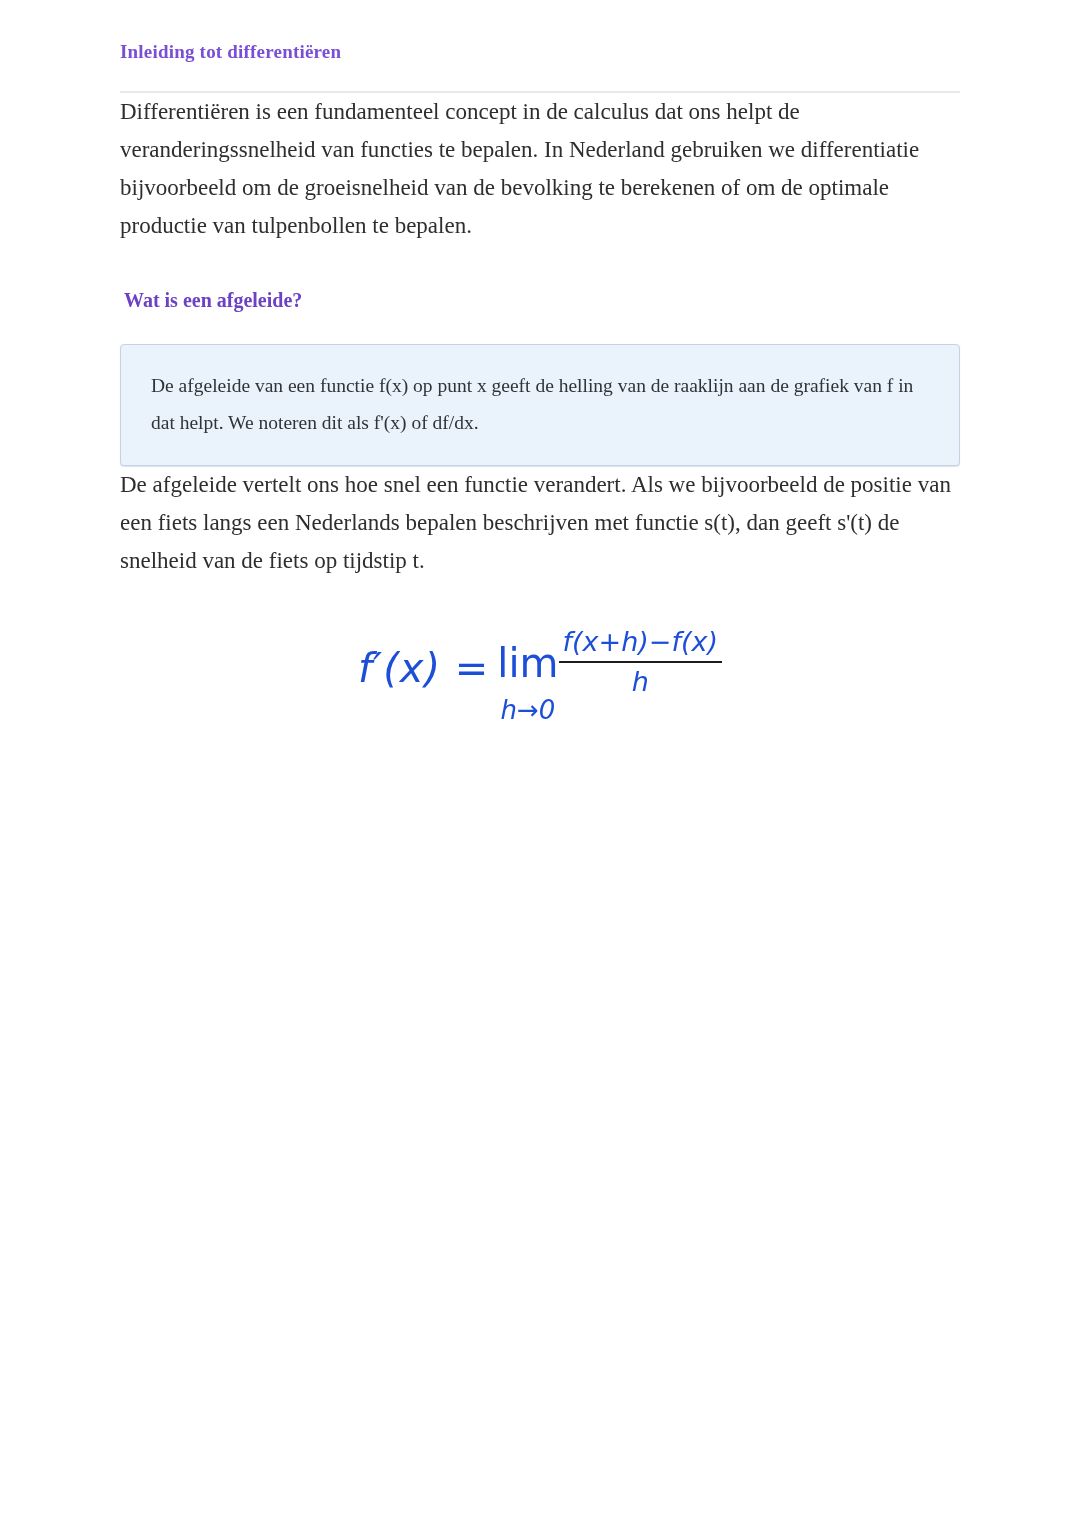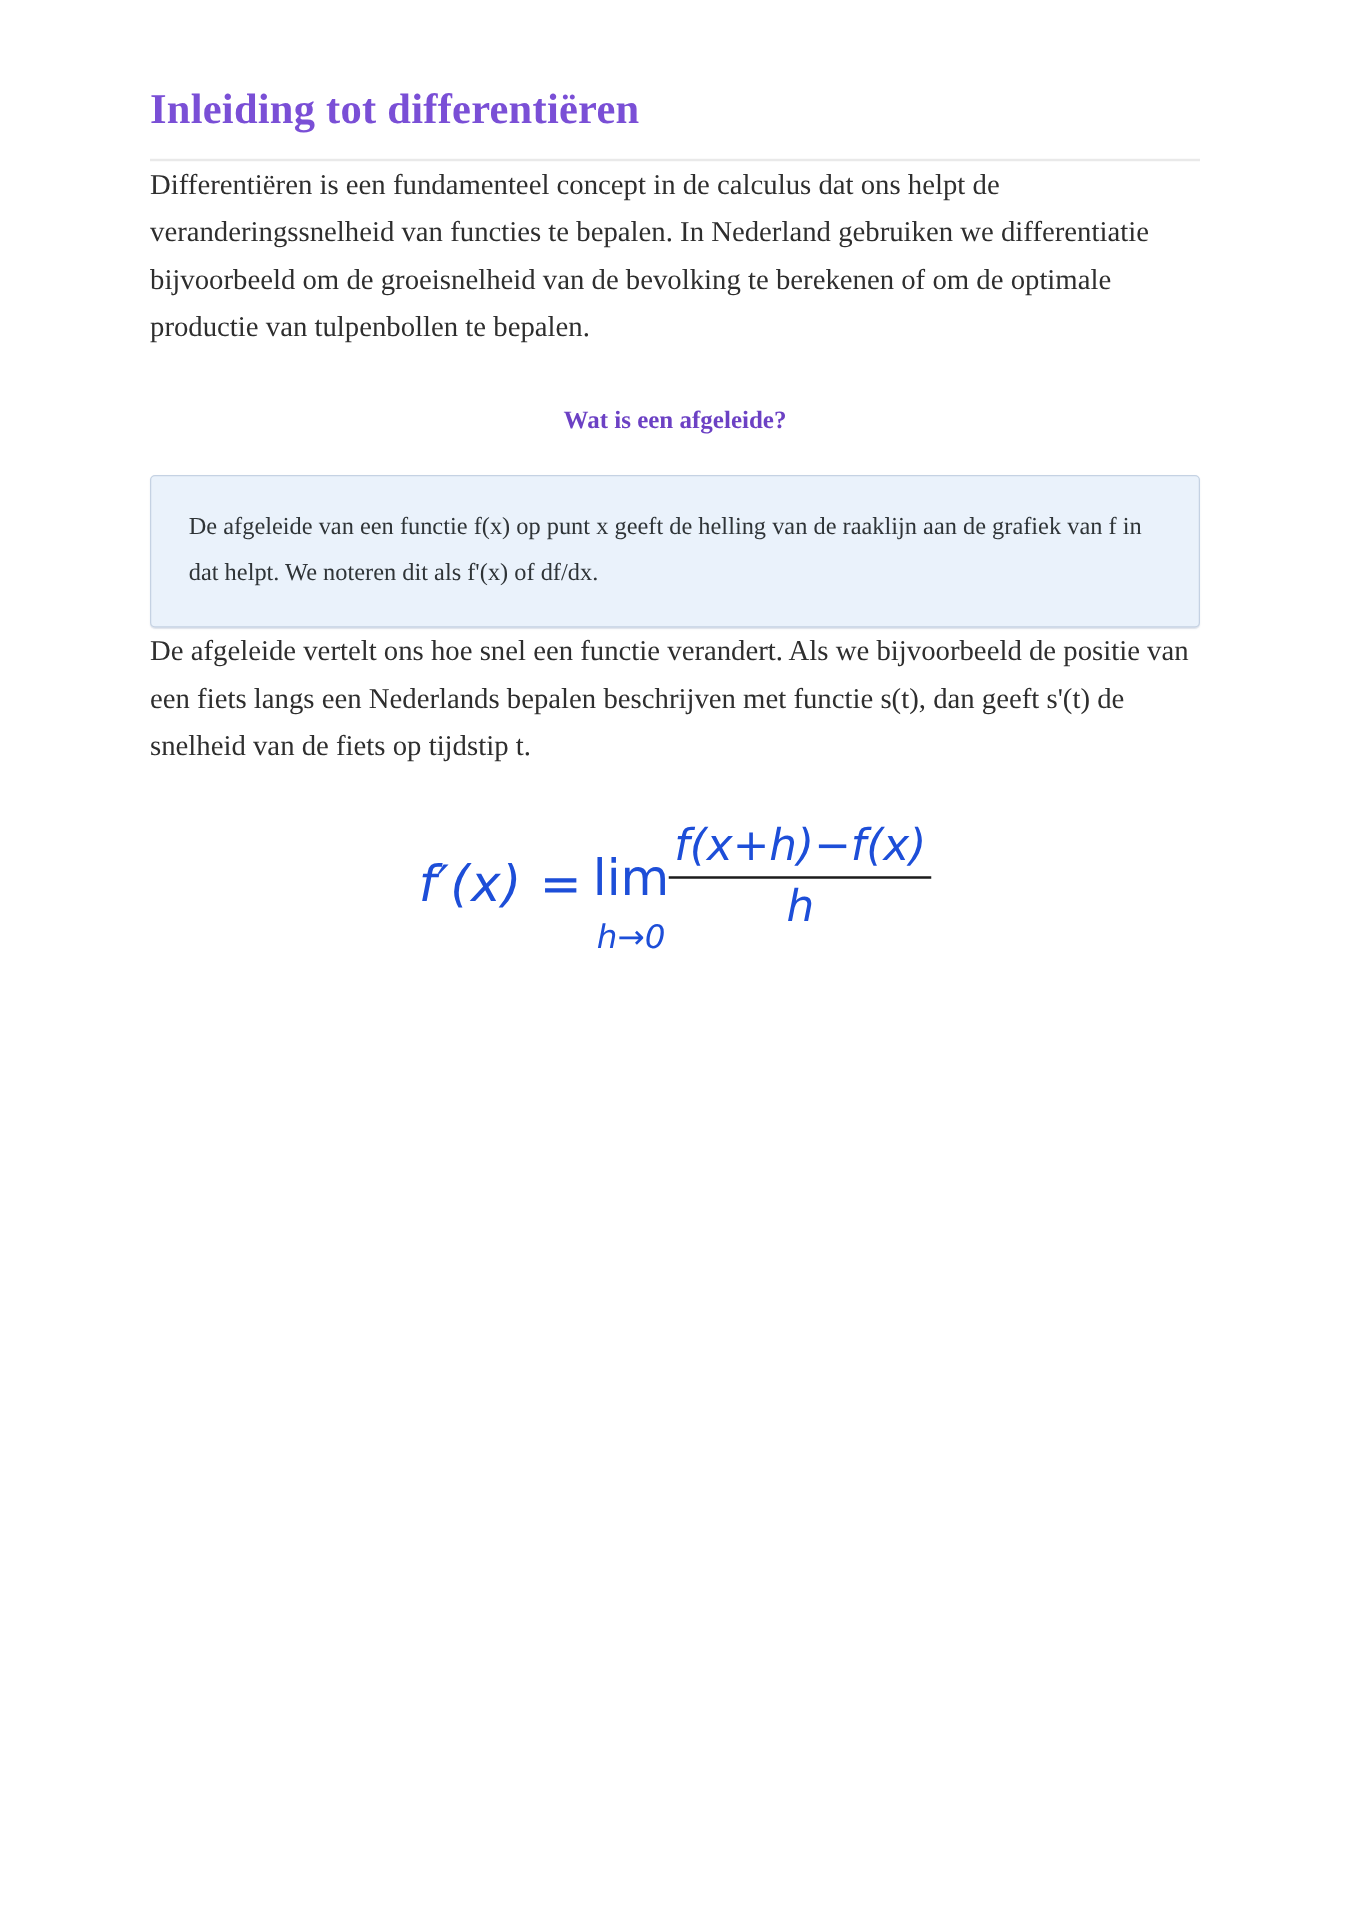--- a/index.html
+++ b/index.html
@@ -15,22 +15,22 @@
     color: var(--body-text, #2e2e2e);
     -webkit-font-smoothing: antialiased;
   }
   .page {
     box-sizing: border-box;
     width: 1080px;
     padding: 0 120px;
   }
   h1.page-title {
     margin: 0;
-    padding-top: 70px;
-    font-size: 34px;
+    padding-top: 34px;
+    font-size: 19px;
     line-height: 36px;
     font-weight: 700;
     color: var(--accent-heading, #7a4fd6);
     letter-spacing: 0.2px;
   }
   .title-divider {
     border: none;
     height: 2px;
     background: #e9e9e9;
     margin: 21px 0 0 0;
@@ -42,21 +42,20 @@
     color: var(--body-text, #2e2e2e);
   }
   .para-1 { margin-top: 33px; }
   h3.section-subheading {
     margin: 4px;
     margin-top: 42px;
     font-size: 20px;
     line-height: 26px;
     font-weight: 700;
     color: var(--accent-subheading, #6c41c4);
-    text-align: center;
   }
   .callout {
     box-sizing: border-box;
     margin-top: 31px;
     background: var(--callout-bg, #eaf2fb);
     border: 1px solid var(--callout-border, #c5d2e3);
     border-radius: 4px;
     padding: 22px 30px 24px 30px;
     box-shadow: 0 1px 1px rgba(120, 140, 170, 0.25);
   }
@@ -99,21 +98,21 @@
   .formula .f-lim .lim-sub {
     display: block;
     font-size: 26px;
     line-height: 1;
     margin-top: 14px;
   }
   .formula .f-frac {
     display: inline-block;
     vertical-align: middle;
     text-align: center;
-    font-size: 35px;
+    font-size: 27px;
     transform: translateY(-6px);
   }
   .formula .f-frac .num {
     display: block;
     line-height: 1.1;
     padding: 0 4px 4px 4px;
     border-bottom: 2.5px solid #1c1c1c;
   }
   .formula .f-frac .den {
     display: block;

